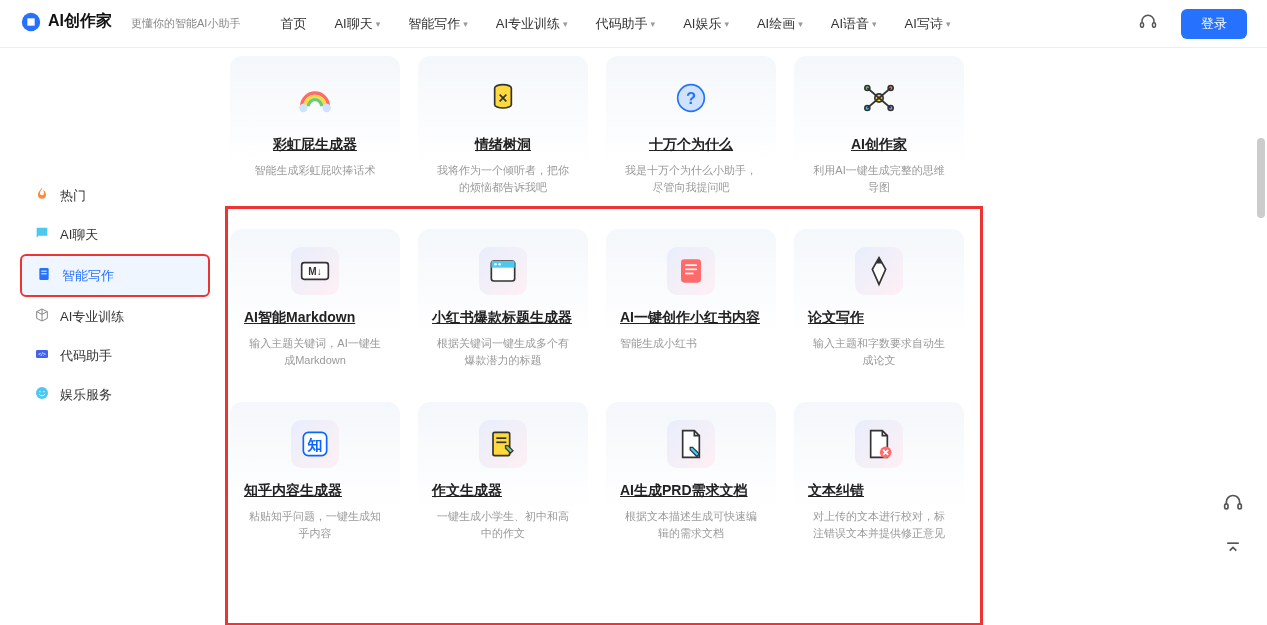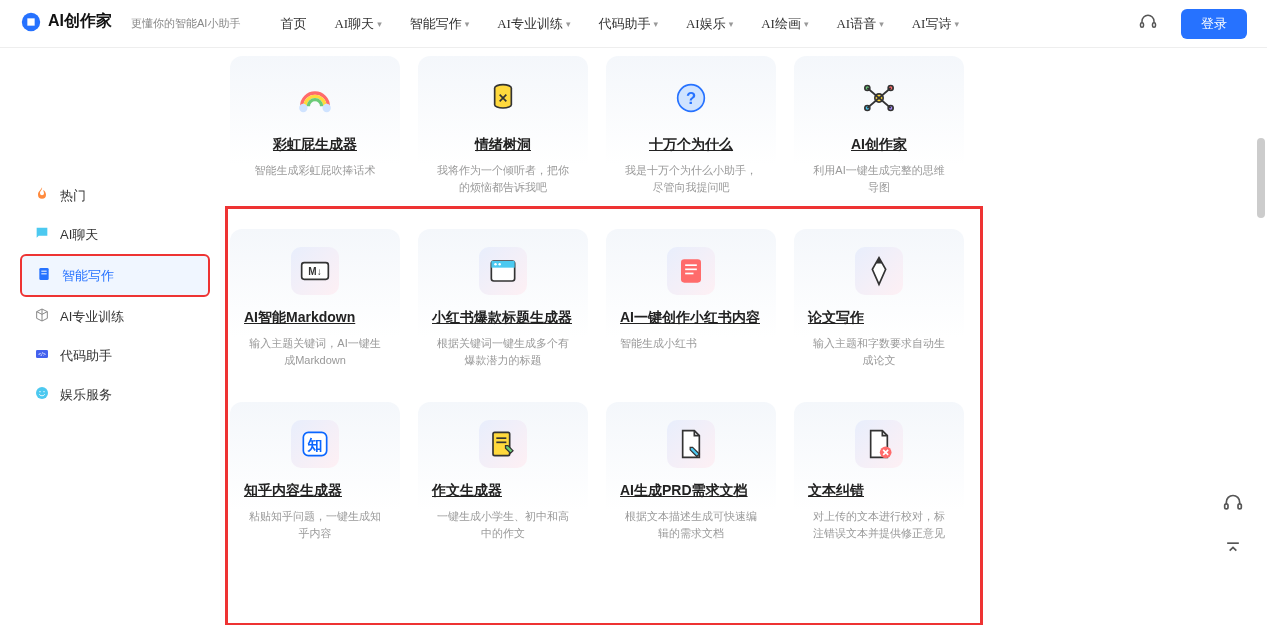--- a/index.html
+++ b/index.html
@@ -3,21 +3,21 @@
 <meta charset="utf-8">
 <style>
 * { margin: 0; padding: 0; box-sizing: border-box; }
 body { font-family: -apple-system, "PingFang SC", "Microsoft YaHei", sans-serif; background: #fff; width: 1267px; height: 625px; overflow: hidden; position: relative; }
 
 .header { height: 48px; border-bottom: 1px solid #eee; display: flex; align-items: center; padding: 0 20px; }
 .logo { display: flex; align-items: flex-start; gap: 6px; font-weight: 700; font-size: 16px; color: #111; }
 .logo-icon svg { width: 22px; height: 22px; }
 .tagline { font-size: 11px; color: #888; margin-left: 19px; }
 .nav { display: flex; gap: 28px; margin-left: 40px; flex: 1; }
-.nav-item { font-size: 13px; color: #333; cursor: pointer; display: flex; align-items: center; gap: 3px; font-family: Liberation Serif, serif; }
+.nav-item { font-size: 13px; color: #333; cursor: pointer; display: flex; align-items: center; gap: 3px; }
 .nav-item .chev { font-size: 9px; color: #999; }
 .header-right { display: flex; align-items: center; gap: 24px; }
 .headset-icon svg { width: 18px; height: 18px; }
 .login-btn { background: #2672ff; color: #fff; border: none; border-radius: 6px; padding: 6px 20px; font-size: 13px; cursor: pointer; }
 
 .main { display: flex; padding-top: 8px; }
 .sidebar { width: 220px; padding: 0 10px 0 20px; margin-top: 120px; }
 .side-item { display: flex; align-items: center; gap: 10px; padding: 10px 14px; font-size: 13px; color: #333; cursor: pointer; border-radius: 6px; }
 .side-item.active { color: #2672ff; background: #f0f6ff; }
 .side-item.highlighted { border: 2px solid #e33; }

